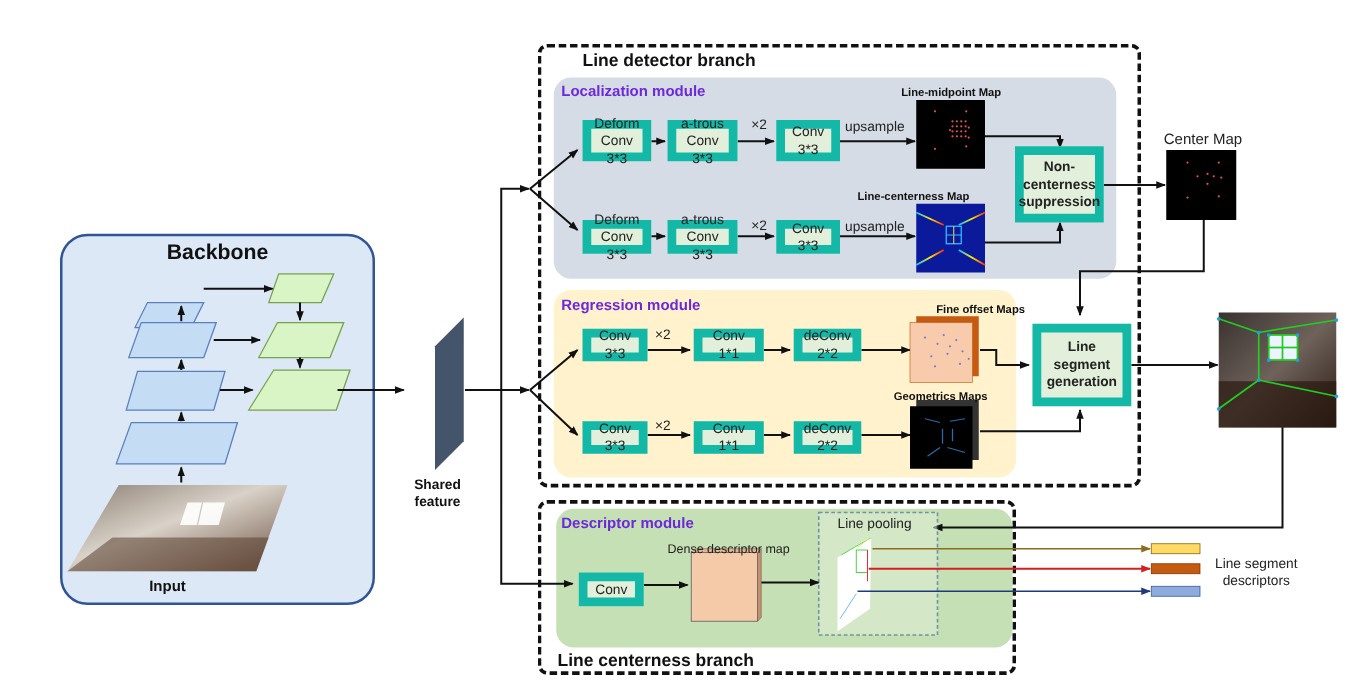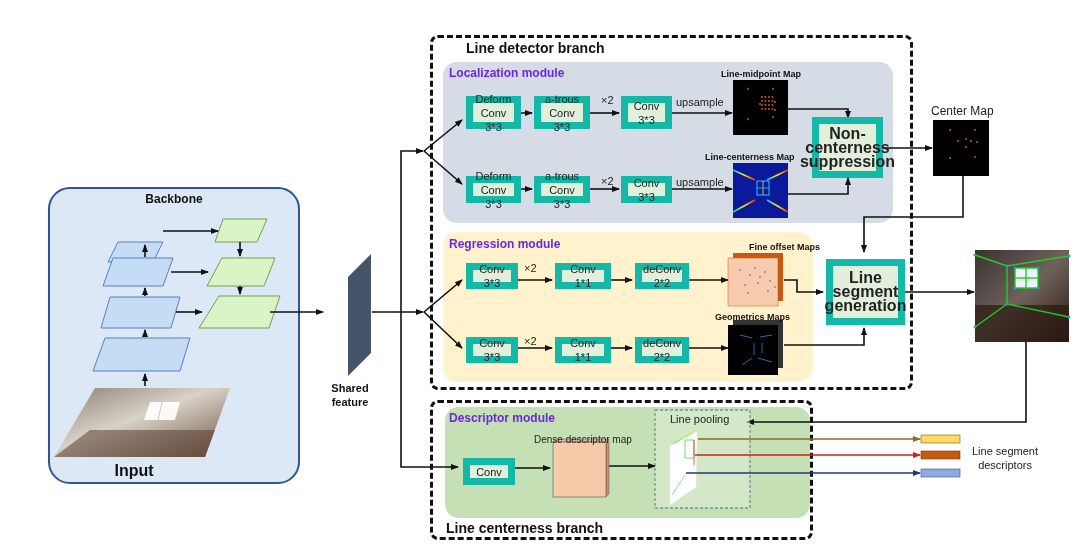--- a/index.html
+++ b/index.html
@@ -7,28 +7,28 @@
   .abs { position:absolute; }
   svg.layer { position:absolute; left:0; top:0; width:1080px; height:549px; }
   .node { position:absolute; background:#e2efda; border:7px solid #14b8a6; box-sizing:border-box;
           display:flex; align-items:center; justify-content:center; text-align:center;
           font-size:11px; line-height:14px; color:#222; white-space:pre-line; }
   .module { position:absolute; border-radius:14px; }
   .mod-title { position:absolute; font-weight:bold; font-size:12px; color:#6d28d9; }
   .branch-title { position:absolute; font-weight:bold; font-size:14px; color:#111; }
   .lbl { position:absolute; font-size:11px; color:#222; white-space:nowrap; }
   .maplbl { position:absolute; font-size:9px; font-weight:bold; color:#111; white-space:nowrap; }
-  .bold-node { font-weight:bold; font-size:16px; }
+  .bold-node { font-weight:bold; font-size:11px; }
 </style>
 </head>
 <body>
 
 <div class="abs" style="left:48px;top:187px;width:252px;height:297px;background:#dce8f5;border:2px solid #2f5597;border-radius:22px;box-sizing:border-box;"></div>
-<div class="abs" style="left:48px;top:192px;width:252px;text-align:center;font-weight:bold;font-size:12px;">Backbone</div>
-<div class="abs" style="left:48px;top:462px;width:252px;text-align:center;font-weight:bold;font-size:16px;padding-left:0px;margin-left:-40px;">Input</div>
+<div class="abs" style="left:48px;top:192px;width:252px;text-align:center;font-weight:bold;font-size:17px;">Backbone</div>
+<div class="abs" style="left:48px;top:462px;width:252px;text-align:center;font-weight:bold;font-size:12px;padding-left:0px;margin-left:-40px;">Input</div>
 
 <div class="abs" style="left:430px;top:35px;width:483px;height:355px;border:3px dashed #111;border-radius:8px;box-sizing:border-box;"></div>
 <div class="branch-title" style="left:446px;top:40px;padding-left:20px;">Line detector branch</div>
 
 <div class="module" style="left:443px;top:62px;width:450px;height:161px;background:#d6dce5;"></div>
 <div class="mod-title" style="left:449px;top:66px;">Localization module</div>
 
 <div class="module" style="left:443px;top:232px;width:370px;height:150px;background:#fff2cc;"></div>
 <div class="mod-title" style="left:449px;top:237px;">Regression module</div>
 
@@ -292,21 +292,21 @@
 <div class="maplbl" style="left:721px;top:69px;">Line-midpoint Map</div>
 
 <div class="node" style="left:466px;top:176px;width:55px;height:27px;">Deform
 Conv 3*3</div>
 <div class="node" style="left:534px;top:176px;width:56px;height:27px;">a-trous
 Conv 3*3</div>
 <div class="node" style="left:621px;top:176px;width:51px;height:27px;">Conv
 3*3</div>
 <div class="lbl" style="left:601px;top:175px;">×2</div>
 <div class="lbl" style="left:676px;top:176px;">upsample</div>
-<div class="maplbl" style="left:705px;top:152px;">Line-centerness Map</div>
+<div class="maplbl" style="left:686px;top:152px;">Line-centerness Map</div>
 
 <div class="node bold-node" style="left:812px;top:117px;width:71px;height:61px;">Non-
 centerness
 suppression</div>
 <div class="lbl" style="left:931px;top:104px;font-size:12px;">Center Map</div>
 
 <div class="node" style="left:466px;top:263px;width:52px;height:26px;">Conv
 3*3</div>
 <div class="node" style="left:555px;top:263px;width:56px;height:26px;">Conv
 1*1</div>

